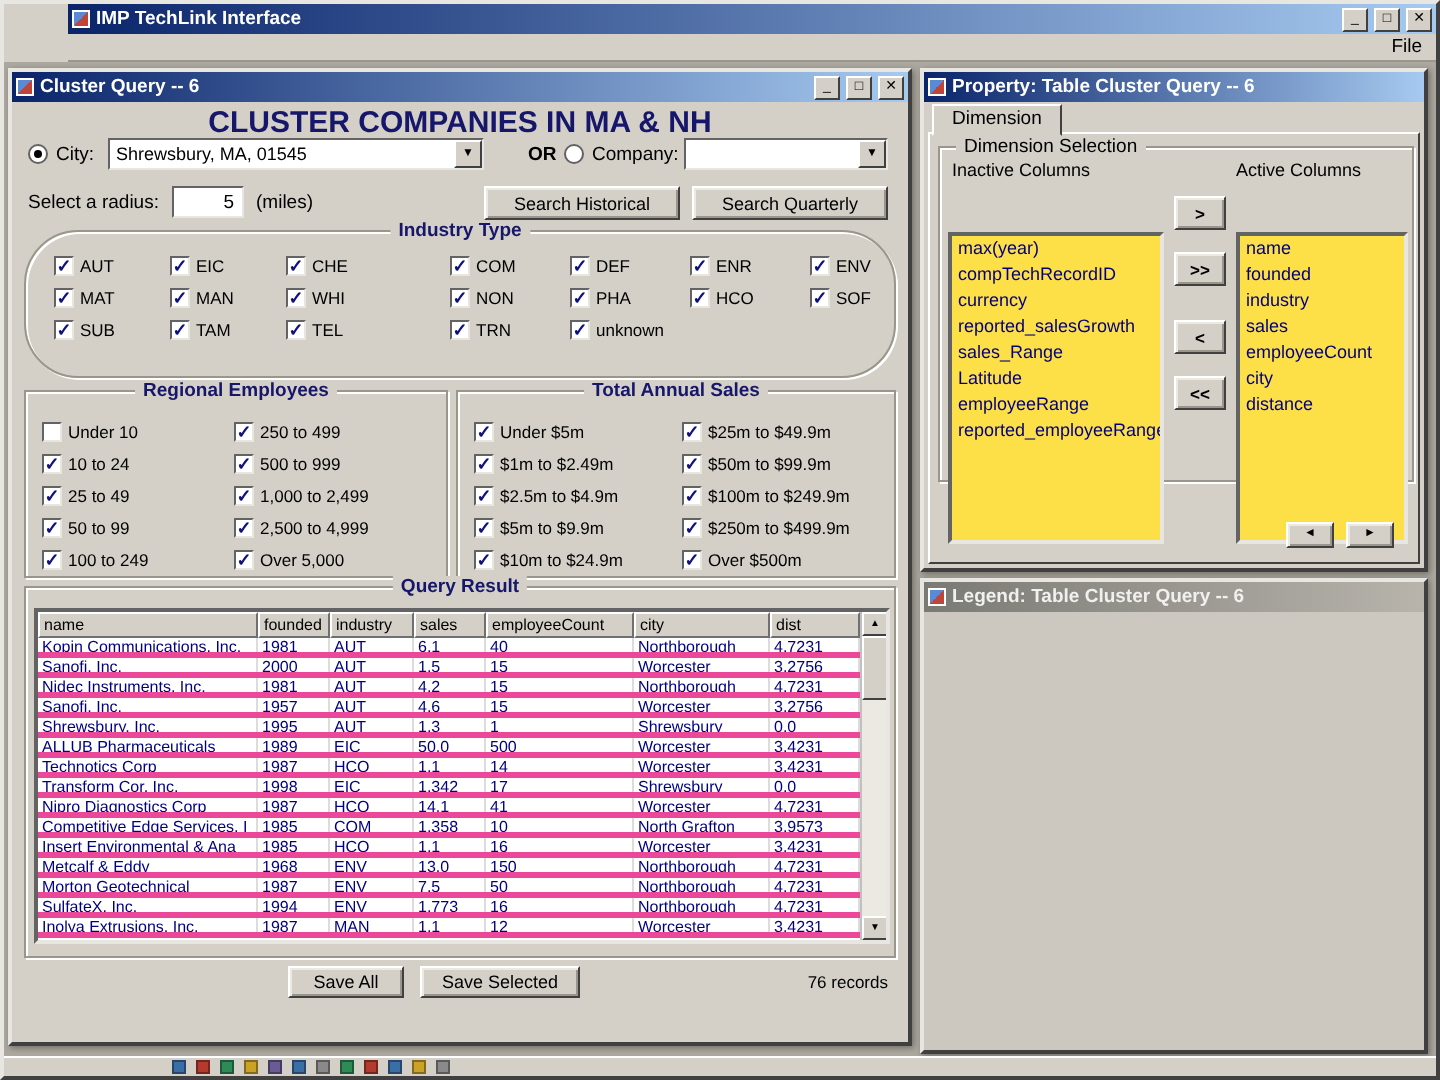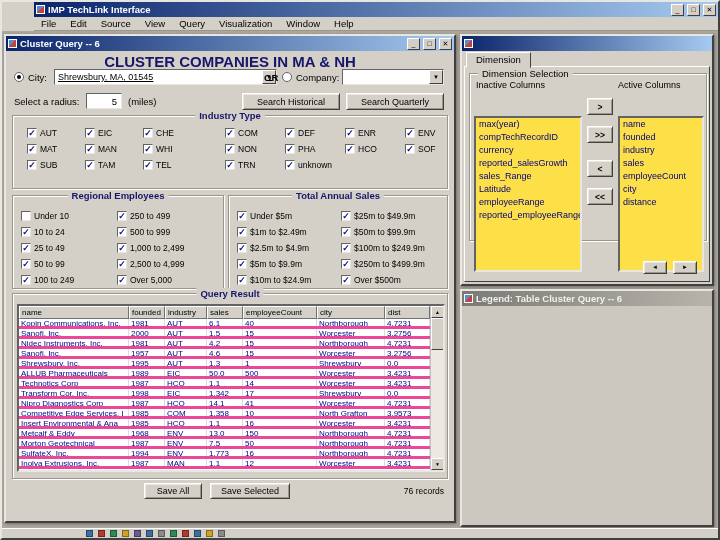--- a/index.html
+++ b/index.html
@@ -4,21 +4,21 @@
 <style>
 *{margin:0;padding:0;box-sizing:border-box;}
 html,body{width:720px;height:540px;overflow:hidden;}
 body{font-family:"Liberation Sans",sans-serif;background:#3a6ea5;font-size:10px;color:#000;}
 .app{position:absolute;inset:0;background:#d4d0c8;border:2px solid;border-color:#e8e6e0 #404040 #404040 #e8e6e0;padding-left:32px;}
 .titlebar{height:15px;display:flex;align-items:center;gap:3px;padding:0 2px;background:linear-gradient(90deg,#0a246a,#a6caf0);color:#fff;font-weight:bold;font-size:9.5px;white-space:nowrap;overflow:hidden;}
 .titlebar .title{flex:1;overflow:hidden;}
 .titlebar.inactive{background:linear-gradient(90deg,#7a7a74,#b8b4ac);color:#f0f0ee;}
 .wicon{width:9px;height:9px;flex:none;background:linear-gradient(135deg,#5a8ad6 50%,#c04438 50%);border:1px solid #fff;}
 .wbtn{flex:none;width:13px;height:12px;background:#d4d0c8;border:1px solid;border-color:#fff #404040 #404040 #fff;font-size:7px;line-height:9px;text-align:center;color:#000;padding:0;font-family:"Liberation Sans",sans-serif;}
-.menubar{height:14px;display:flex;align-items:flex-start;background:#d4d0c8;border-bottom:1px solid #9a968c;}
+.menubar{height:14px;display:flex;align-items:flex-end;background:#d4d0c8;border-bottom:1px solid #9a968c;flex-direction:column;}
 .menu-item{padding:1px 7px;font-size:9.5px;}
 .desktop{position:absolute;left:0;right:0;top:29px;bottom:10px;background:#aca89f;overflow:hidden;}
 .iframe{position:absolute;background:#d4d0c8;border:2px solid;border-color:#e8e6e0 #404040 #404040 #e8e6e0;box-shadow:1px 1px 3px rgba(0,0,0,.35);}
 .win-body{position:relative;width:100%;height:calc(100% - 15px);overflow:hidden;font-size:9px;}
 .heading{position:absolute;top:2px;left:0;right:0;text-align:center;font-weight:bold;font-size:15px;color:#16166b;}
 .frow{position:absolute;left:0;right:0;height:18px;}
 .lbl{position:absolute;top:3px;font-size:9.5px;white-space:nowrap;}
 .radio{position:absolute;top:3px;width:10px;height:10px;border-radius:50%;background:#fff;border:1px solid #636363;}
 .radio.on::after{content:"";position:absolute;left:2px;top:2px;width:4px;height:4px;border-radius:50%;background:#000;}
 .combo{position:absolute;top:0;height:16px;background:#fff;border:1px solid;border-color:#636363 #e8e6e0 #e8e6e0 #636363;display:flex;align-items:center;}
@@ -91,42 +91,42 @@
         <button class="wbtn">_</button>
         <button class="wbtn">□</button>
         <button class="wbtn">✕</button>
       </div>
       <div class="win-body">
         <div class="heading">CLUSTER COMPANIES IN MA &amp; NH</div>
 
         <div class="frow" style="top:18px;">
           <span class="radio on" style="left:8px;"></span>
           <span class="lbl" style="left:22px;">City:</span>
-          <div class="combo" style="left:48px;width:223px;text-decoration:underline;">
+          <div class="combo" style="left:48px;width:188px;">
             <span class="val">Shrewsbury, MA, 01545</span>
             <span class="drop">▼</span>
           </div>
           <span class="lbl" style="left:258px;font-weight:bold;">OR</span>
           <span class="radio" style="left:276px;"></span>
           <span class="lbl" style="left:290px;">Company:</span>
           <div class="combo" style="left:336px;width:102px;">
             <span class="val"></span>
             <span class="drop">▼</span>
           </div>
         </div>
 
         <div class="frow" style="top:42px;">
           <span class="lbl" style="left:8px;">Select a radius:</span>
           <input class="field" style="left: 80px; width: 36px;" value="5">
           <span class="lbl" style="left:122px;">(miles)</span>
           <button class="btn" style="left:236px;top:0;width:98px;height:17px;">Search Historical</button>
           <button class="btn" style="left:340px;top:0;width:98px;height:17px;">Search Quarterly</button>
         </div>
 
-        <div class="group" style="left:6px;top:64px;width:436px;height:74px;">
+        <div class="group" style="left:6px;top:64px;width:436px;height:74px;border-radius:27px;">
           <span class="glabel">Industry Type</span>
           <div class="igrid" id="igrid">
               <span class="check">
                 <span class="cbox">✓</span>
                 <span class="clabel">AUT</span>
               </span>
               <span class="check">
                 <span class="cbox">✓</span>
                 <span class="clabel">EIC</span>
               </span>
@@ -453,20 +453,21 @@
 
         <button class="btn" style="left:138px;top:432px;width:58px;height:16px;">Save All</button>
         <button class="btn" style="left:204px;top:432px;width:80px;height:16px;">Save Selected</button>
         <span class="records" style="right:10px;top:435px;">76 records</span>
       </div>
     </div>
 
     <div class="iframe" style="left:458px;top:3px;width:254px;height:252px;">
       <div class="titlebar">
         <span class="wicon"></span>
+        <span class="title">Property: Table Cluster Query -- 6</span>
       </div>
       <div class="win-body">
         <span class="tab">Dimension</span>
         <div class="tabpanel">
           <div class="group" style="left:4px;top:6px;width:238px;height:168px;">
             <span class="glabel left">Dimension Selection</span>
             <span class="sublbl" style="left:6px;top:6px;">Inactive Columns</span>
             <span class="sublbl" style="left:148px;top:6px;">Active Columns</span>
             <div class="listbox" id="inactive-list" style="left:4px;top:18px;width:108px;height:156px;">
                 <div class="litem">max(year)</div>

